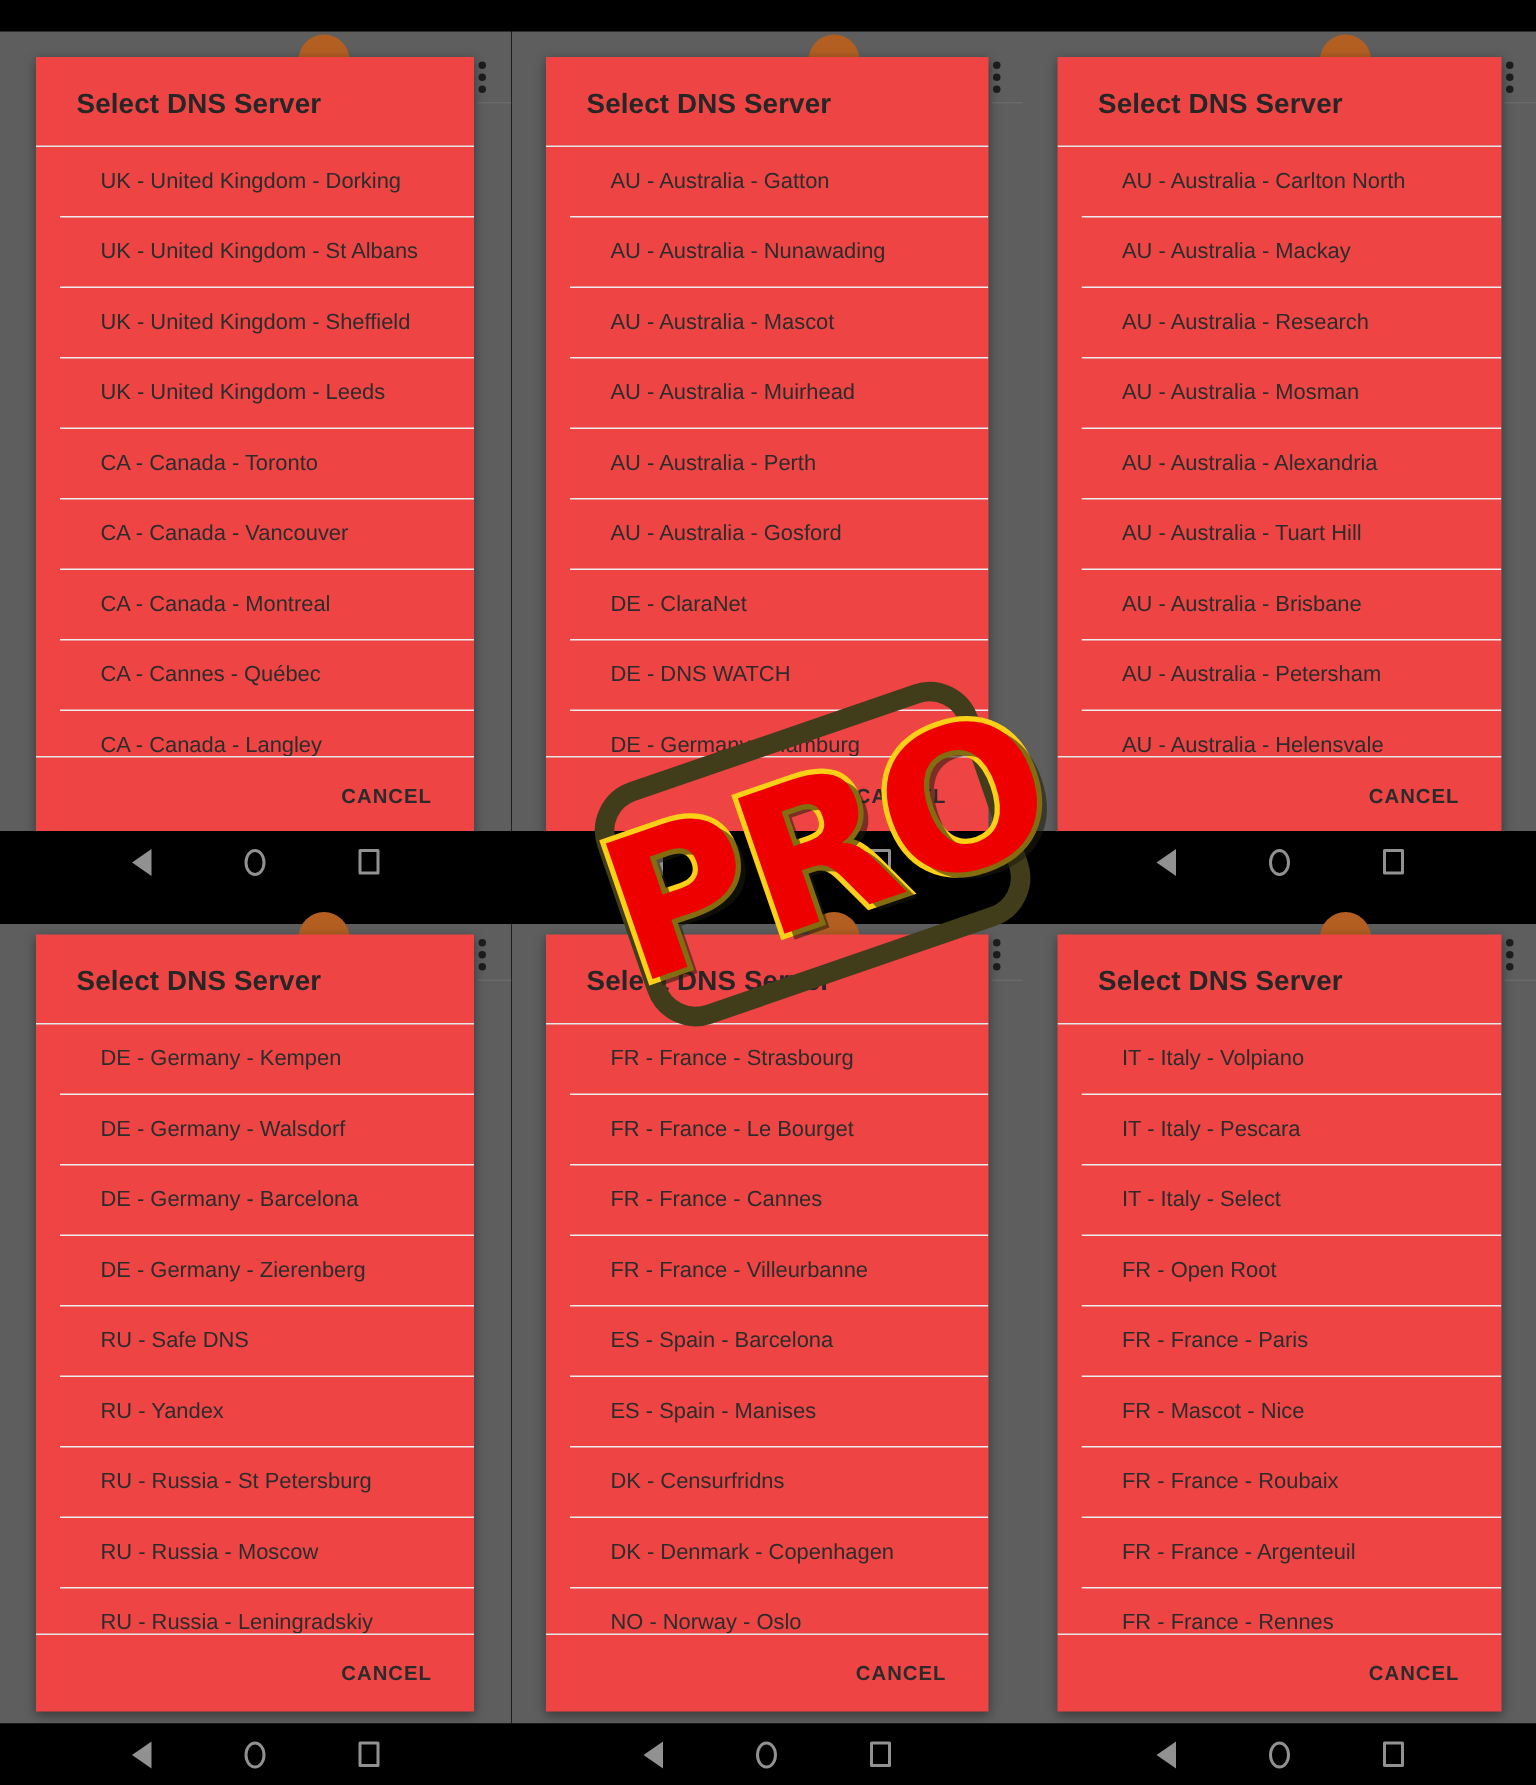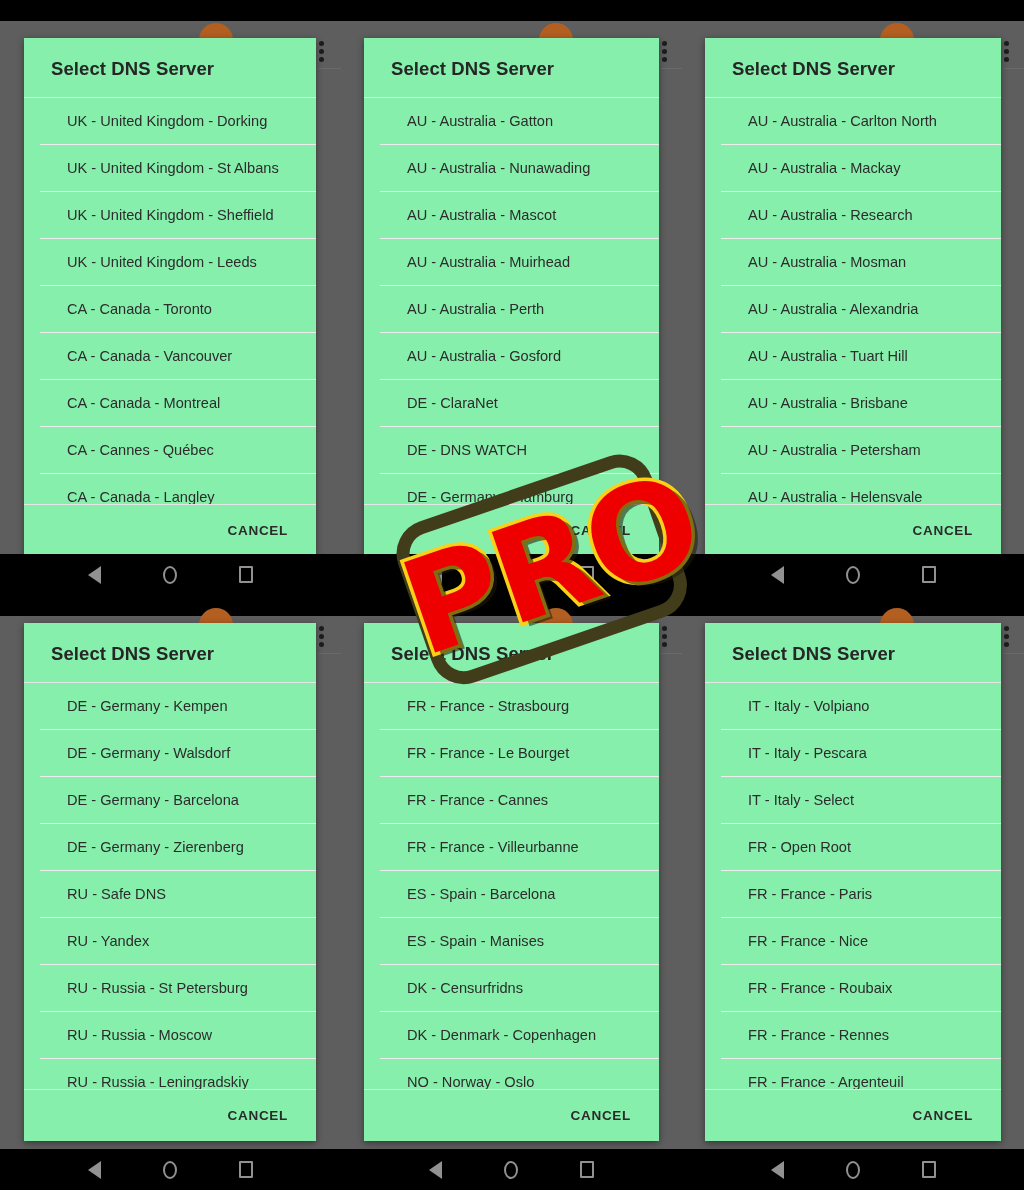--- a/index.html
+++ b/index.html
@@ -105,21 +105,21 @@
   .nav-recents {
     width: 14px; height: 17px;
     border: 2px solid #c9c9c9;
     box-sizing: border-box;
     border-radius: 1px;
   }
 
   
   .dialog {
     position: absolute;
-    background: #86efac;
+    background: #ef4444;
     box-shadow: 0 2px 7px rgba(0,0,0,.42);
     display: flex;
     flex-direction: column;
     overflow: hidden;
   }
   .dialog-title {
     font-size: 18.5px;
     font-weight: bold;
     color: #262626;
     padding: 20px 0 17px 27px;
@@ -389,24 +389,24 @@
           <i></i>
         </div>
         <div class="dialog" style="left: 23px; top: 28px; width: 296px; height: 518px;">
           <div class="dialog-title">Select DNS Server</div>
           <div class="dialog-list">
             <div class="list-item">IT - Italy - Volpiano</div>
             <div class="list-item">IT - Italy - Pescara</div>
             <div class="list-item">IT - Italy - Select</div>
             <div class="list-item">FR - Open Root</div>
             <div class="list-item">FR - France - Paris</div>
-            <div class="list-item">FR - France - Nice</div>
+            <div class="list-item">FR - Mascot - Nice</div>
             <div class="list-item">FR - France - Roubaix</div>
+            <div class="list-item">FR - France - Argenteuil</div>
             <div class="list-item">FR - France - Rennes</div>
-            <div class="list-item">FR - France - Argenteuil</div>
           </div>
           <div class="dialog-actions">
             <button class="cancel-btn">CANCEL</button>
           </div>
         </div>
         <div class="navbar">
           <span class="nav-ico nav-back"></span>
           <span class="nav-ico nav-home"></span>
           <span class="nav-ico nav-recents"></span>
         </div>

